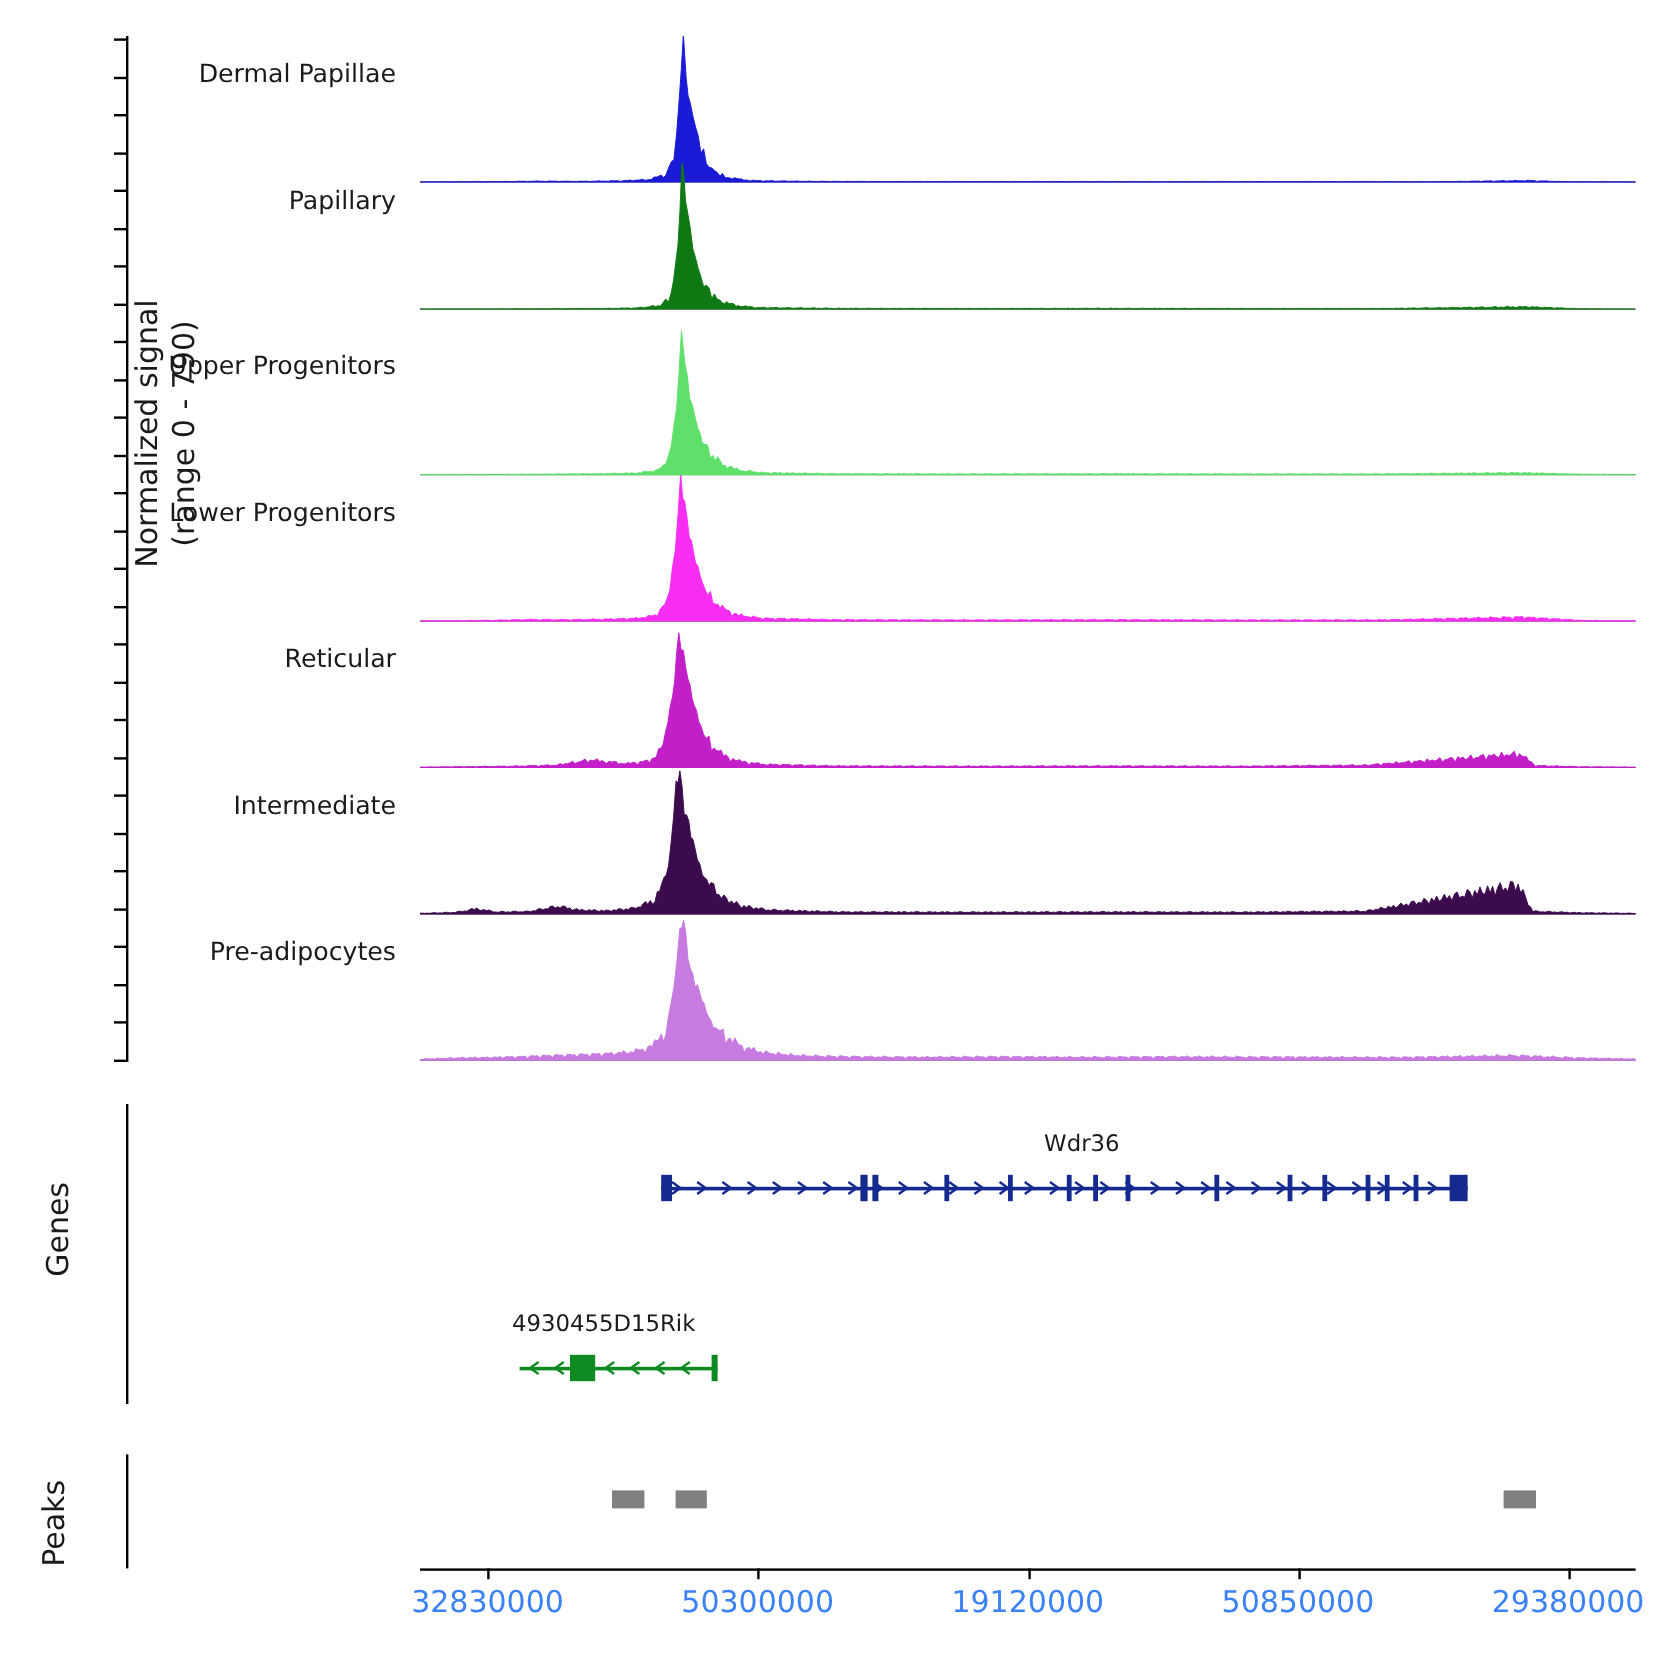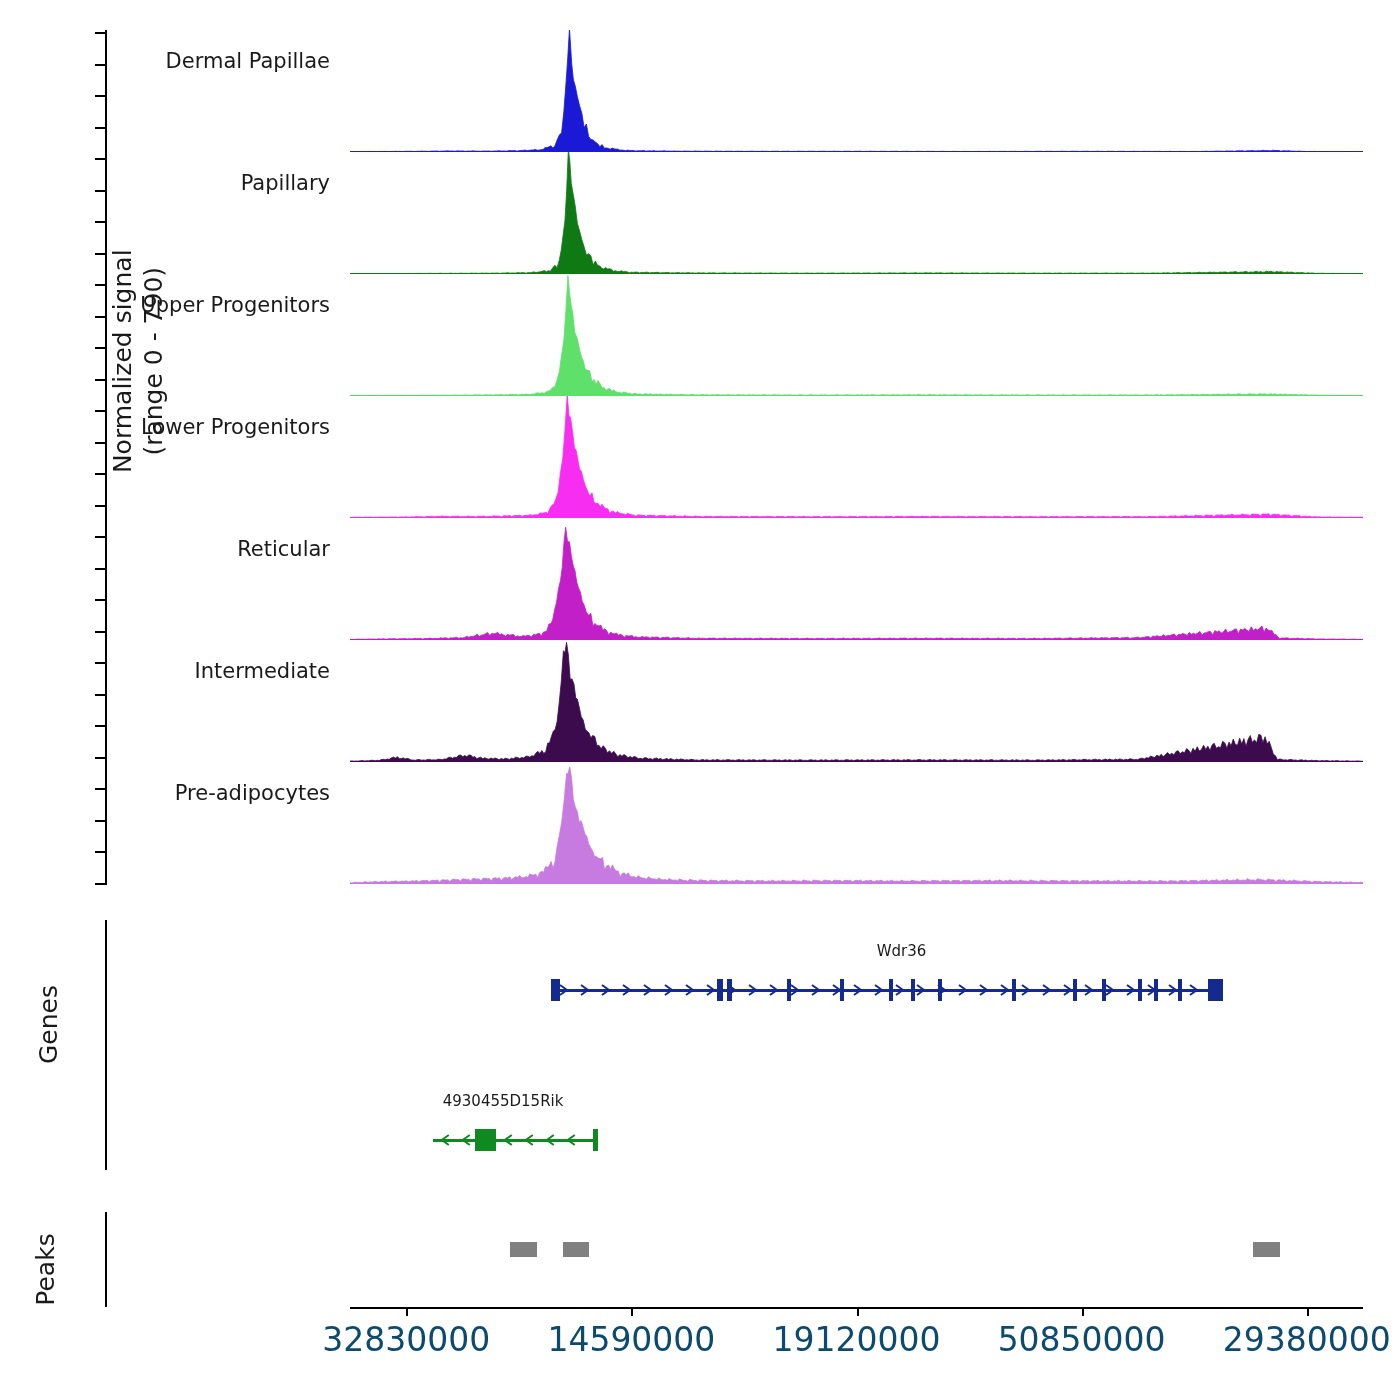--- a/index.html
+++ b/index.html
@@ -117,21 +117,21 @@
     margin-top: -1.5px;
   }
   .gene-exon {
     position: absolute;
     height: 22px;
     top: 50%;
     margin-top: -11px;
   }
   .gene-name {
     position: absolute;
-    font-size: 15px;
+    font-size: 19px;
     white-space: nowrap;
     color: #1a1a1a;
   }
   .gene-arrows {
     position: absolute;
     top: 0;
     height: 100%;
     width: 100%;
   }
 
@@ -154,24 +154,24 @@
   .xtick {
     position: absolute;
     top: 1307px;
     width: 2px;
     height: 9px;
     background: #000000;
   }
   .xtick-label {
     position: absolute;
     top: 1320px;
-    font-size: 33px;
+    font-size: 25px;
     transform: translateX(-50%);
     white-space: nowrap;
-    color: #0c4a6e;
+    color: #3b82f6;
   }
   .xlabel {
     position: absolute;
     top: 1362px;
     left: 350px;
     width: 1013px;
     text-align: center;
     font-size: 28px;
     color: #1a1a1a;
   }
@@ -221,21 +221,21 @@
     </div>
 
   <div id="tracks">
       <div class="track" style="top: 30px;">
         <div class="track-name" style="left: -360px; top: 19px;">Dermal Papillae</div>
         <div class="track-baseline"></div>
         <svg class="track-canvas" viewBox="0 0 1013 122" preserveAspectRatio="none">
           <path d="M 0 122 L 0.00 121.69 L 1.99 121.76 L 3.97 121.58 L 5.96 121.61 L 7.95 121.60 L 9.93 121.55 L 11.92 121.73 L 13.90 121.63 L 15.89 121.58 L 17.88 121.59 L 19.86 121.45 L 21.85 121.58 L 23.84 121.54 L 25.82 121.58 L 27.81 121.67 L 29.79 121.43 L 31.78 121.47 L 33.77 121.46 L 35.75 121.40 L 37.74 121.65 L 39.73 121.50 L 41.71 121.44 L 43.70 121.46 L 45.68 121.29 L 47.67 121.46 L 49.66 121.41 L 51.64 121.46 L 53.63 121.58 L 55.62 121.28 L 57.60 121.33 L 59.59 121.32 L 61.57 121.26 L 63.56 121.57 L 65.55 121.38 L 67.53 121.31 L 69.52 121.33 L 71.51 121.10 L 73.49 121.31 L 75.48 121.25 L 77.46 121.31 L 79.45 121.44 L 81.44 121.04 L 83.42 121.11 L 85.41 121.08 L 87.40 121.00 L 89.38 121.42 L 91.37 121.14 L 93.35 121.04 L 95.34 121.07 L 97.33 120.77 L 99.31 121.07 L 101.30 120.99 L 103.29 121.11 L 105.27 121.29 L 107.26 120.84 L 109.25 120.96 L 111.23 120.97 L 113.22 120.91 L 115.20 121.40 L 117.19 121.11 L 119.18 121.05 L 121.16 121.10 L 123.15 120.86 L 125.14 121.17 L 127.12 121.12 L 129.11 121.23 L 131.09 121.37 L 133.08 120.98 L 135.07 121.10 L 137.05 121.06 L 139.04 120.97 L 141.03 121.41 L 143.01 121.08 L 145.00 120.98 L 146.98 120.99 L 148.97 120.68 L 150.96 121.00 L 152.94 120.90 L 154.93 121.01 L 156.92 121.14 L 158.90 120.57 L 160.89 120.69 L 162.87 120.65 L 164.86 120.54 L 166.85 121.18 L 168.83 120.69 L 170.88 120.49 L 172.93 120.41 L 174.97 120.02 L 177.02 120.72 L 179.07 120.37 L 181.11 120.05 L 183.16 120.00 L 185.21 119.40 L 187.25 120.23 L 189.30 119.98 L 191.34 119.65 L 193.27 119.33 L 195.20 117.50 L 197.13 117.57 L 199.06 116.78 L 200.99 115.79 L 202.92 117.90 L 204.85 116.04 L 207.10 110.02 L 209.35 105.09 L 211.60 102.83 L 213.86 81.31 L 216.11 51.44 L 217.79 27.15 L 219.48 -1.48 L 220.61 16.21 L 221.73 34.09 L 223.42 49.99 L 225.11 55.42 L 227.36 66.62 L 229.61 75.80 L 231.86 83.35 L 234.12 97.59 L 236.37 94.01 L 238.62 106.43 L 240.87 109.41 L 243.12 109.98 L 245.37 112.06 L 247.62 113.63 L 249.87 116.65 L 252.12 114.61 L 254.38 118.21 L 256.31 117.89 L 258.23 118.36 L 260.16 119.26 L 262.09 118.04 L 264.02 118.74 L 265.95 119.13 L 267.88 119.11 L 269.81 120.14 L 271.74 120.01 L 273.67 120.32 L 275.60 120.76 L 277.53 120.12 L 279.46 120.40 L 281.39 120.58 L 283.44 120.41 L 285.48 121.09 L 287.53 120.79 L 289.57 120.69 L 291.62 120.73 L 293.67 120.51 L 295.71 121.08 L 297.76 120.98 L 299.81 120.84 L 301.85 120.89 L 303.90 120.63 L 305.95 121.10 L 307.99 121.05 L 310.04 120.99 L 312.09 121.05 L 314.13 120.76 L 316.18 121.14 L 318.23 121.11 L 320.27 121.14 L 322.32 121.21 L 324.36 120.91 L 326.41 121.20 L 328.46 121.17 L 330.50 121.25 L 332.55 121.32 L 334.60 120.97 L 336.64 121.19 L 338.69 121.17 L 340.74 121.28 L 342.78 121.39 L 344.83 121.02 L 346.88 121.18 L 348.92 121.18 L 350.97 121.25 L 353.02 121.47 L 355.06 121.08 L 357.11 121.19 L 359.15 121.19 L 361.20 121.23 L 363.25 121.54 L 365.29 121.14 L 367.34 121.21 L 369.39 121.21 L 371.43 121.21 L 373.48 121.62 L 375.53 121.20 L 377.57 121.23 L 379.62 121.24 L 381.67 121.20 L 383.71 121.60 L 385.76 121.27 L 387.81 121.26 L 389.85 121.27 L 391.90 121.20 L 393.94 121.56 L 395.95 121.35 L 397.96 121.30 L 399.97 121.32 L 401.98 121.16 L 403.99 121.42 L 406.00 121.37 L 408.01 121.37 L 410.02 121.42 L 412.03 121.16 L 414.04 121.32 L 416.05 121.30 L 418.06 121.35 L 420.07 121.57 L 422.08 121.22 L 424.09 121.28 L 426.10 121.28 L 428.11 121.23 L 430.12 121.59 L 432.13 121.33 L 434.14 121.29 L 436.15 121.31 L 438.16 121.16 L 440.17 121.44 L 442.18 121.38 L 444.19 121.36 L 446.20 121.40 L 448.21 121.15 L 450.22 121.33 L 452.23 121.31 L 454.24 121.37 L 456.25 121.54 L 458.26 121.21 L 460.27 121.28 L 462.28 121.28 L 464.29 121.25 L 466.30 121.61 L 468.31 121.31 L 470.32 121.29 L 472.33 121.30 L 474.34 121.17 L 476.35 121.46 L 478.36 121.39 L 480.37 121.34 L 482.38 121.38 L 484.39 121.15 L 486.40 121.35 L 488.41 121.32 L 490.42 121.39 L 492.43 121.52 L 494.44 121.19 L 496.45 121.28 L 498.46 121.28 L 500.47 121.27 L 502.48 121.64 L 504.49 121.29 L 506.50 121.28 L 508.51 121.30 L 510.52 121.19 L 512.53 121.49 L 514.54 121.42 L 516.55 121.35 L 518.56 121.38 L 520.57 121.18 L 522.58 121.38 L 524.59 121.35 L 526.60 121.44 L 528.61 121.52 L 530.62 121.23 L 532.63 121.33 L 534.64 121.32 L 536.65 121.33 L 538.66 121.67 L 540.67 121.33 L 542.68 121.34 L 544.69 121.35 L 546.70 121.26 L 548.71 121.55 L 550.72 121.46 L 552.73 121.39 L 554.74 121.42 L 556.75 121.24 L 558.76 121.45 L 560.77 121.42 L 562.78 121.48 L 564.79 121.54 L 566.80 121.28 L 568.81 121.39 L 570.82 121.39 L 572.83 121.41 L 574.84 121.68 L 576.85 121.37 L 578.86 121.39 L 580.87 121.40 L 582.88 121.34 L 584.89 121.61 L 586.90 121.49 L 588.91 121.44 L 590.92 121.46 L 592.93 121.31 L 594.94 121.51 L 596.95 121.48 L 598.96 121.51 L 600.97 121.56 L 602.98 121.34 L 604.99 121.46 L 607.00 121.45 L 609.01 121.48 L 611.02 121.69 L 613.03 121.42 L 615.04 121.45 L 617.05 121.45 L 619.06 121.41 L 621.07 121.66 L 623.08 121.51 L 625.09 121.47 L 627.10 121.48 L 629.11 121.35 L 631.12 121.55 L 633.13 121.50 L 635.13 121.51 L 637.14 121.55 L 639.15 121.33 L 641.16 121.45 L 643.17 121.43 L 645.18 121.47 L 647.19 121.65 L 649.20 121.37 L 651.21 121.41 L 653.22 121.40 L 655.23 121.36 L 657.24 121.65 L 659.25 121.44 L 661.26 121.40 L 663.27 121.42 L 665.28 121.28 L 667.29 121.52 L 669.30 121.46 L 671.31 121.45 L 673.32 121.48 L 675.33 121.26 L 677.34 121.41 L 679.35 121.39 L 681.36 121.44 L 683.37 121.60 L 685.38 121.29 L 687.39 121.35 L 689.40 121.34 L 691.41 121.31 L 693.42 121.64 L 695.43 121.37 L 697.44 121.34 L 699.45 121.35 L 701.46 121.22 L 703.47 121.49 L 705.48 121.43 L 707.49 121.38 L 709.50 121.42 L 711.51 121.19 L 713.52 121.37 L 715.53 121.34 L 717.54 121.41 L 719.55 121.54 L 721.56 121.21 L 723.57 121.29 L 725.58 121.29 L 727.59 121.27 L 729.60 121.63 L 731.61 121.30 L 733.62 121.29 L 735.63 121.30 L 737.64 121.19 L 739.65 121.49 L 741.66 121.42 L 743.67 121.35 L 745.68 121.39 L 747.69 121.18 L 749.70 121.38 L 751.71 121.35 L 753.72 121.44 L 755.73 121.53 L 757.74 121.23 L 759.75 121.33 L 761.76 121.33 L 763.77 121.33 L 765.78 121.68 L 767.79 121.34 L 769.80 121.34 L 771.81 121.35 L 773.82 121.26 L 775.83 121.55 L 777.84 121.47 L 779.85 121.40 L 781.86 121.43 L 783.87 121.25 L 785.88 121.45 L 787.89 121.42 L 789.90 121.48 L 791.91 121.55 L 793.92 121.29 L 795.93 121.40 L 797.94 121.39 L 799.95 121.40 L 801.96 121.69 L 803.97 121.38 L 805.98 121.40 L 807.99 121.40 L 810.00 121.34 L 812.01 121.61 L 814.02 121.50 L 816.03 121.44 L 818.04 121.47 L 820.05 121.32 L 822.06 121.51 L 824.07 121.48 L 826.08 121.52 L 828.09 121.57 L 830.10 121.35 L 832.11 121.46 L 834.12 121.45 L 836.13 121.48 L 838.14 121.70 L 840.15 121.43 L 842.16 121.45 L 844.17 121.46 L 846.19 121.38 L 848.21 121.64 L 850.23 121.44 L 852.25 121.36 L 854.27 121.35 L 856.29 121.18 L 858.31 121.43 L 860.33 121.35 L 862.35 121.29 L 864.37 121.30 L 866.39 121.00 L 868.41 121.21 L 870.43 121.15 L 872.45 121.24 L 874.47 121.33 L 876.49 120.88 L 878.51 121.01 L 880.53 120.97 L 882.55 120.97 L 884.57 121.42 L 886.59 120.83 L 888.61 120.84 L 890.63 120.82 L 892.65 120.69 L 894.67 121.25 L 896.69 120.85 L 898.71 120.74 L 900.73 120.74 L 902.75 120.44 L 904.77 120.94 L 906.79 120.81 L 908.81 120.71 L 910.83 120.76 L 912.85 120.25 L 914.87 120.64 L 916.89 120.56 L 918.92 120.72 L 920.94 120.87 L 922.96 120.15 L 924.94 120.46 L 926.93 120.50 L 928.91 120.53 L 930.90 121.28 L 932.89 120.77 L 934.87 120.78 L 936.86 120.88 L 938.85 120.70 L 940.83 121.14 L 942.82 121.12 L 944.80 121.22 L 946.79 121.36 L 948.78 121.09 L 950.76 121.28 L 952.75 121.33 L 954.74 121.39 L 956.72 121.72 L 958.73 121.48 L 960.74 121.48 L 962.75 121.49 L 964.76 121.41 L 966.77 121.63 L 968.78 121.58 L 970.79 121.54 L 972.80 121.58 L 974.81 121.43 L 976.82 121.57 L 978.83 121.56 L 980.84 121.62 L 982.85 121.69 L 984.86 121.49 L 986.87 121.56 L 988.88 121.56 L 990.89 121.57 L 992.90 121.79 L 994.91 121.58 L 996.92 121.59 L 998.93 121.60 L 1000.94 121.55 L 1002.95 121.72 L 1004.96 121.69 L 1006.97 121.65 L 1008.98 121.67 L 1010.99 121.57 L 1013.00 121.70 L 1013 122 Z" fill="#1a1ad6" stroke="#1a1ad6" stroke-width="0.8"></path>
         </svg>
       </div>
-      <div class="track" style="top: 152px;">
+      <div class="track" style="top: 136px;">
         <div class="track-name" style="left: -360px; top: 19px;">Papillary</div>
         <div class="track-baseline"></div>
         <svg class="track-canvas" viewBox="0 0 1013 122" preserveAspectRatio="none">
           <path d="M 0 122 L 0.00 121.71 L 2.01 121.63 L 4.02 121.71 L 6.03 121.70 L 8.04 121.57 L 10.05 121.65 L 12.06 121.57 L 14.07 121.61 L 16.08 121.75 L 18.09 121.58 L 20.10 121.62 L 22.11 121.54 L 24.12 121.52 L 26.13 121.69 L 28.14 121.61 L 30.15 121.62 L 32.16 121.55 L 34.17 121.45 L 36.18 121.63 L 38.19 121.52 L 40.20 121.63 L 42.21 121.60 L 44.22 121.43 L 46.23 121.56 L 48.24 121.44 L 50.25 121.51 L 52.26 121.68 L 54.27 121.45 L 56.28 121.52 L 58.32 121.40 L 60.37 121.41 L 62.42 121.63 L 64.46 121.45 L 66.51 121.48 L 68.56 121.37 L 70.60 121.34 L 72.65 121.59 L 74.70 121.45 L 76.74 121.46 L 78.79 121.34 L 80.84 121.28 L 82.88 121.54 L 84.93 121.43 L 86.97 121.44 L 89.02 121.32 L 91.07 121.22 L 93.11 121.50 L 95.16 121.36 L 97.21 121.43 L 99.25 121.31 L 101.30 121.16 L 103.35 121.46 L 105.39 121.29 L 107.44 121.42 L 109.49 121.31 L 111.53 121.11 L 113.58 121.39 L 115.63 121.22 L 117.67 121.41 L 119.72 121.31 L 121.76 121.07 L 123.81 121.33 L 125.86 121.15 L 127.90 121.35 L 129.95 121.33 L 132.00 121.04 L 134.04 121.27 L 136.09 121.09 L 138.14 121.26 L 140.18 121.36 L 142.23 121.02 L 144.28 121.21 L 146.32 121.03 L 148.31 121.11 L 150.29 121.41 L 152.28 121.02 L 154.27 121.09 L 156.25 120.88 L 158.24 120.76 L 160.23 121.19 L 162.21 120.91 L 164.20 121.08 L 166.18 120.94 L 168.17 120.57 L 170.16 120.89 L 172.14 120.58 L 174.13 120.73 L 176.12 121.16 L 178.10 120.60 L 180.09 120.72 L 182.11 120.22 L 184.14 119.92 L 186.17 120.55 L 188.19 120.02 L 190.22 119.87 L 192.24 119.24 L 194.27 118.58 L 196.30 119.68 L 198.32 118.77 L 200.35 119.19 L 202.60 116.03 L 204.85 113.22 L 207.10 115.74 L 209.35 107.91 L 211.23 98.14 L 213.11 83.11 L 214.98 68.28 L 216.67 38.61 L 218.36 -3.11 L 219.82 9.48 L 221.28 31.36 L 223.20 42.16 L 225.11 53.30 L 227.36 71.37 L 229.61 78.96 L 231.86 87.73 L 234.12 94.84 L 236.37 102.88 L 238.62 101.70 L 240.87 103.75 L 243.12 112.86 L 245.37 108.95 L 247.62 113.32 L 249.87 114.01 L 251.80 116.19 L 253.73 117.10 L 255.66 115.46 L 257.59 117.05 L 259.52 116.79 L 261.45 117.15 L 263.38 119.34 L 265.38 118.68 L 267.38 119.60 L 269.38 119.48 L 271.38 118.80 L 273.38 119.74 L 275.39 119.41 L 277.39 119.94 L 279.39 120.80 L 281.39 120.17 L 283.44 120.40 L 285.48 120.08 L 287.53 120.19 L 289.57 120.89 L 291.62 120.36 L 293.67 120.51 L 295.71 120.22 L 297.76 120.23 L 299.81 120.92 L 301.85 120.55 L 303.90 120.64 L 305.95 120.37 L 307.99 120.30 L 310.04 120.95 L 312.09 120.74 L 314.13 120.76 L 316.18 120.53 L 318.23 120.39 L 320.27 121.00 L 322.32 120.77 L 324.36 120.89 L 326.41 120.70 L 328.46 120.49 L 330.50 121.06 L 332.55 120.81 L 334.60 121.02 L 336.64 120.87 L 338.69 120.61 L 340.74 121.09 L 342.78 120.87 L 344.83 121.15 L 346.88 121.03 L 348.92 120.75 L 350.93 121.10 L 352.94 120.87 L 354.95 121.09 L 356.96 121.24 L 358.97 120.84 L 360.98 121.05 L 362.99 120.84 L 365.00 120.92 L 367.01 121.32 L 369.02 121.00 L 371.03 121.08 L 373.04 120.90 L 375.05 120.82 L 377.06 121.26 L 379.07 121.05 L 381.08 121.18 L 383.09 121.05 L 385.10 120.81 L 387.11 121.17 L 389.12 120.95 L 391.13 121.18 L 393.14 121.25 L 395.15 120.89 L 397.16 121.11 L 399.17 120.91 L 401.18 121.01 L 403.19 121.37 L 405.20 121.03 L 407.21 121.12 L 409.22 120.95 L 411.23 120.90 L 413.24 121.31 L 415.25 121.13 L 417.26 121.21 L 419.27 121.08 L 421.28 120.88 L 423.29 121.23 L 425.30 121.02 L 427.31 121.25 L 429.32 121.26 L 431.33 120.94 L 433.34 121.16 L 435.35 120.97 L 437.36 121.09 L 439.37 121.43 L 441.38 121.07 L 443.39 121.17 L 445.40 121.00 L 447.41 120.98 L 449.42 121.36 L 451.43 121.20 L 453.44 121.24 L 455.45 121.11 L 457.46 120.94 L 459.47 121.30 L 461.48 121.10 L 463.49 121.32 L 465.50 121.27 L 467.51 120.97 L 469.52 121.20 L 471.53 121.01 L 473.54 121.13 L 475.55 121.45 L 477.56 121.05 L 479.57 121.17 L 481.58 120.99 L 483.59 120.98 L 485.60 121.35 L 487.61 121.19 L 489.62 121.20 L 491.63 121.05 L 493.64 120.89 L 495.65 121.28 L 497.66 121.06 L 499.67 121.28 L 501.68 121.19 L 503.69 120.89 L 505.70 121.16 L 507.71 120.95 L 509.72 121.11 L 511.73 121.38 L 513.74 120.97 L 515.75 121.11 L 517.76 120.92 L 519.77 120.93 L 521.78 121.33 L 523.79 121.11 L 525.80 121.14 L 527.81 120.98 L 529.82 120.83 L 531.83 121.26 L 533.83 121.02 L 535.84 121.22 L 537.85 121.11 L 539.86 120.82 L 541.87 121.12 L 543.88 120.90 L 545.89 121.08 L 547.90 121.31 L 549.91 120.89 L 551.92 121.06 L 553.93 120.85 L 555.94 120.89 L 557.95 121.30 L 559.96 121.03 L 561.97 121.08 L 563.98 120.90 L 565.99 120.77 L 568.00 121.22 L 570.01 120.98 L 572.02 121.16 L 574.03 121.03 L 576.04 120.75 L 578.05 121.10 L 580.06 120.87 L 582.07 121.09 L 584.08 121.26 L 586.09 120.85 L 588.10 121.05 L 590.11 120.85 L 592.12 120.92 L 594.13 121.32 L 596.14 121.01 L 598.15 121.09 L 600.16 120.91 L 602.17 120.82 L 604.18 121.26 L 606.19 121.05 L 608.20 121.18 L 610.21 121.06 L 612.22 120.81 L 614.23 121.17 L 616.24 120.95 L 618.25 121.17 L 620.26 121.26 L 622.27 120.90 L 624.28 121.11 L 626.29 120.91 L 628.30 121.00 L 630.31 121.37 L 632.32 121.04 L 634.33 121.13 L 636.34 120.96 L 638.35 120.90 L 640.36 121.31 L 642.37 121.12 L 644.38 121.21 L 646.39 121.08 L 648.40 120.88 L 650.41 121.23 L 652.42 121.02 L 654.43 121.25 L 656.44 121.27 L 658.45 120.95 L 660.46 121.16 L 662.47 120.98 L 664.48 121.08 L 666.49 121.42 L 668.50 121.08 L 670.51 121.17 L 672.52 121.01 L 674.53 120.98 L 676.54 121.36 L 678.55 121.20 L 680.56 121.25 L 682.57 121.12 L 684.58 120.95 L 686.59 121.30 L 688.60 121.09 L 690.61 121.32 L 692.62 121.28 L 694.63 120.98 L 696.64 121.21 L 698.65 121.02 L 700.66 121.14 L 702.67 121.46 L 704.68 121.08 L 706.69 121.19 L 708.70 121.03 L 710.71 121.01 L 712.72 121.38 L 714.73 121.23 L 716.74 121.24 L 718.75 121.11 L 720.76 120.95 L 722.77 121.32 L 724.78 121.11 L 726.79 121.33 L 728.80 121.25 L 730.81 120.97 L 732.82 121.22 L 734.83 121.03 L 736.84 121.17 L 738.85 121.44 L 740.86 121.06 L 742.87 121.19 L 744.88 121.02 L 746.89 121.03 L 748.90 121.39 L 750.91 121.20 L 752.92 121.23 L 754.93 121.09 L 756.94 120.96 L 758.95 121.34 L 760.96 121.13 L 762.97 121.32 L 764.98 121.23 L 766.99 120.96 L 769.00 121.23 L 771.01 121.04 L 773.02 121.20 L 775.03 121.41 L 777.04 121.05 L 779.05 121.19 L 781.06 121.02 L 783.07 121.05 L 785.08 121.40 L 787.08 121.18 L 789.09 121.22 L 791.10 121.07 L 793.11 120.96 L 795.12 121.34 L 797.13 121.14 L 799.14 121.30 L 801.17 121.17 L 803.20 120.89 L 805.22 121.19 L 807.25 120.95 L 809.27 121.17 L 811.30 121.19 L 813.33 120.78 L 815.35 121.02 L 817.38 120.76 L 819.40 120.90 L 821.43 121.27 L 823.46 120.72 L 825.48 120.88 L 827.51 120.60 L 829.53 120.63 L 831.56 121.12 L 833.59 120.73 L 835.61 120.78 L 837.64 120.51 L 839.66 120.37 L 841.69 120.96 L 843.72 120.67 L 845.74 120.74 L 847.77 120.48 L 849.79 120.17 L 851.82 120.78 L 853.85 120.40 L 855.87 120.75 L 857.90 120.55 L 859.92 120.03 L 861.95 120.53 L 863.98 120.14 L 866.00 120.49 L 868.03 120.68 L 870.05 119.97 L 872.08 120.33 L 874.11 119.93 L 876.13 120.12 L 878.16 120.81 L 880.18 119.99 L 882.21 120.20 L 884.24 119.79 L 886.26 119.78 L 888.29 120.59 L 890.31 120.09 L 892.34 120.15 L 894.37 119.75 L 896.39 119.49 L 898.42 120.40 L 900.44 119.93 L 902.47 120.16 L 904.50 119.81 L 906.52 119.28 L 908.55 120.14 L 910.57 119.60 L 912.60 120.21 L 914.63 119.98 L 916.65 119.18 L 918.68 119.85 L 920.70 119.31 L 922.76 119.89 L 924.82 120.28 L 926.87 119.46 L 928.93 120.06 L 930.98 119.70 L 933.04 120.16 L 935.09 120.64 L 937.15 119.92 L 939.20 120.39 L 941.26 120.11 L 943.31 120.46 L 945.37 120.97 L 947.42 120.38 L 949.48 120.73 L 951.53 120.53 L 953.59 120.78 L 955.65 121.27 L 957.70 120.83 L 959.76 121.07 L 961.81 120.96 L 963.87 121.13 L 965.92 121.51 L 967.98 121.26 L 970.02 121.37 L 972.07 121.25 L 974.12 121.31 L 976.16 121.58 L 978.21 121.37 L 980.26 121.44 L 982.30 121.34 L 984.35 121.37 L 986.40 121.62 L 988.44 121.48 L 990.49 121.52 L 992.54 121.44 L 994.58 121.44 L 996.63 121.66 L 998.67 121.58 L 1000.72 121.61 L 1002.77 121.54 L 1004.81 121.52 L 1006.86 121.71 L 1008.91 121.65 L 1010.95 121.69 L 1013.00 121.70 L 1013 122 Z" fill="#0f7a14" stroke="#0f7a14" stroke-width="0.8"></path>
         </svg>
       </div>
       <div class="track" style="top: 274px;">
         <div class="track-name" style="left: -360px; top: 19px;">Upper Progenitors</div>
         <div class="track-baseline"></div>
         <svg class="track-canvas" viewBox="0 0 1013 122" preserveAspectRatio="none">
@@ -347,21 +347,21 @@
       <div class="peak" style="left: 509.829px; width: 27.0133px; top: 1242px; background: rgb(128, 128, 128); position: absolute;"></div>
       <div class="peak" style="left: 562.73px; width: 25.8878px; top: 1242px; background: rgb(128, 128, 128); position: absolute;"></div>
       <div class="peak" style="left: 1252.7px; width: 27.0133px; top: 1242px; background: rgb(128, 128, 128); position: absolute;"></div>
     </div>
 
   <div class="xaxis-line"></div>
   <div id="xticks">
       <div class="xtick" style="left: 406.278px;"></div>
       <div class="xtick-label" style="left: 406.278px;">32830000</div>
       <div class="xtick" style="left: 631.389px;"></div>
-      <div class="xtick-label" style="left: 631.389px;">14590000</div>
+      <div class="xtick-label" style="left: 631.389px;">50300000</div>
       <div class="xtick" style="left: 856.5px;"></div>
       <div class="xtick-label" style="left: 856.5px;">19120000</div>
       <div class="xtick" style="left: 1081.61px;"></div>
       <div class="xtick-label" style="left: 1081.61px;">50850000</div>
       <div class="xtick" style="left: 1306.72px;"></div>
       <div class="xtick-label" style="left: 1306.72px;">29380000</div>
     </div>
 
 </div>
 

